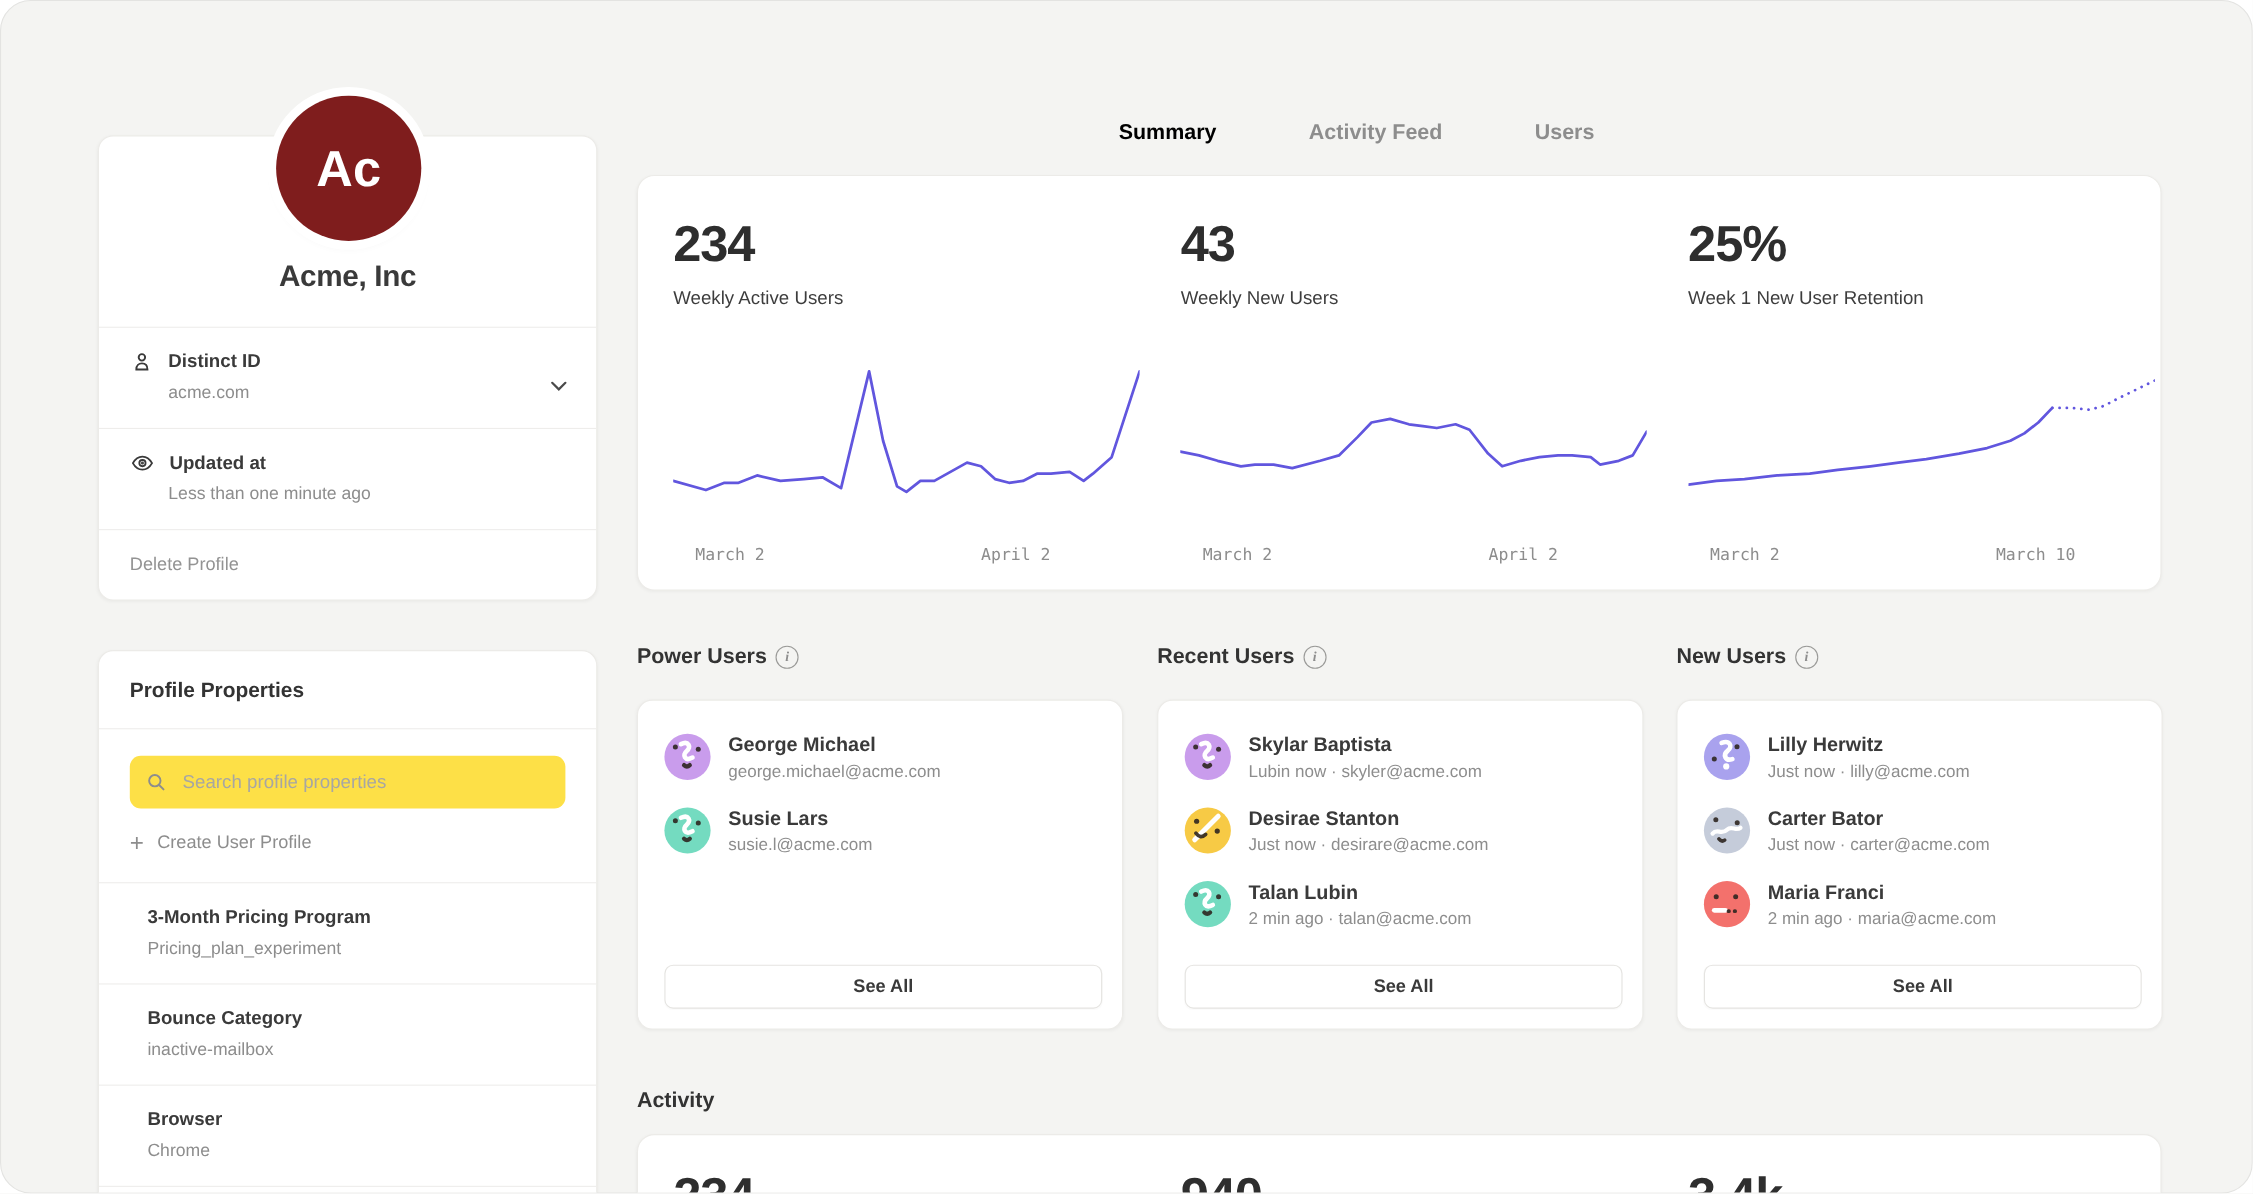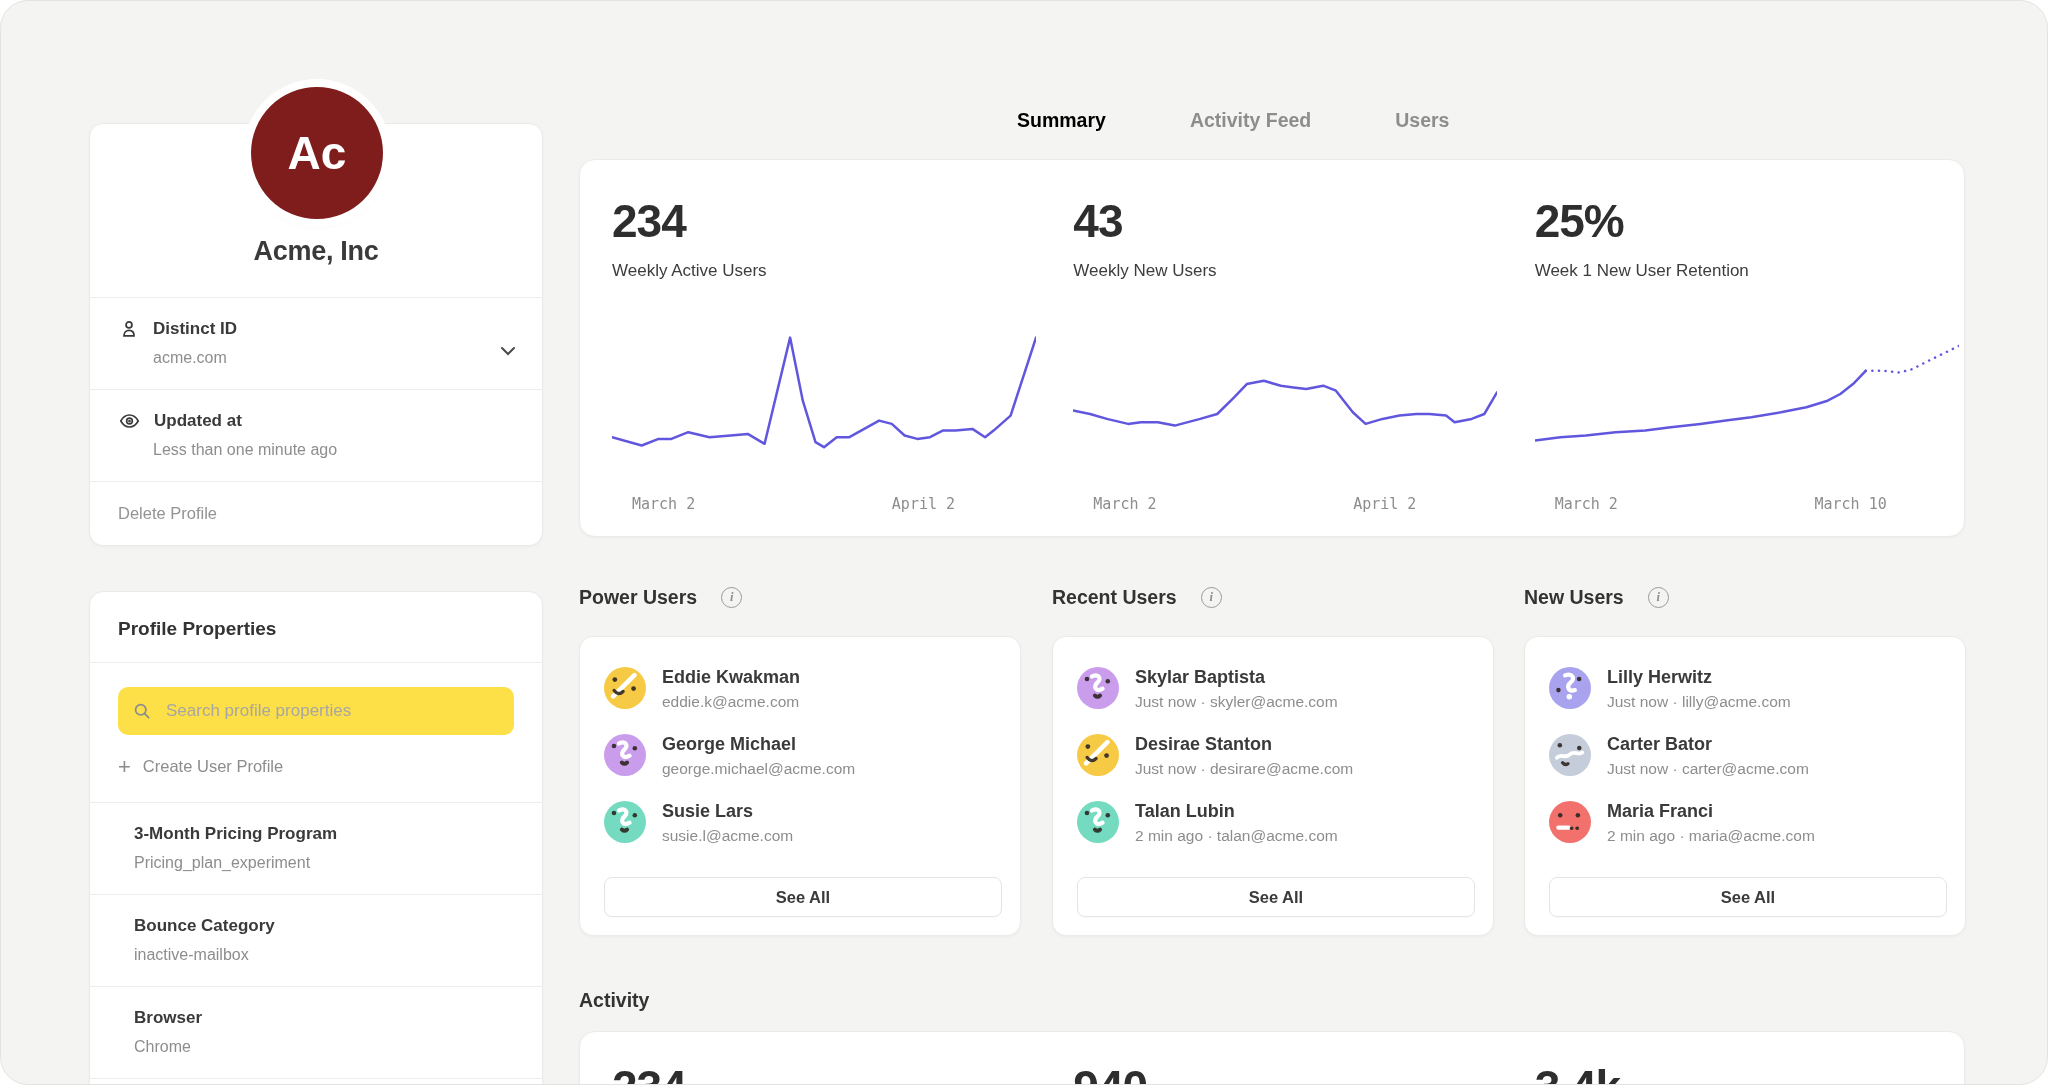--- a/index.html
+++ b/index.html
@@ -48,21 +48,21 @@
                display:grid; grid-template-columns:1fr 1fr 1fr; }
   .stat-col{ padding:34px 0 0 32px; }
   .stat-value{ font-size:46px; font-weight:bold; color:#2e2e2e; letter-spacing:-1px; }
   .stat-label{ margin-top:13px; font-size:17px; color:#3d3d3d; }
   .spark{ margin-top:40px; width:424px; height:166px; }
   .xlabels{ position:relative; width:424px; height:20px; margin-top:8px;
             font-family:"DejaVu Sans Mono","Liberation Mono",monospace; font-size:15px; color:#8d8d8d;}
   .xl-left{ position:absolute; left:20px; } .xl-right{ position:absolute; left:66%; }
 
   
-  .sec-head{ position:absolute; top:585px; display:flex; align-items:center; gap:24px;
+  .sec-head{ position:absolute; top:585px; display:flex; align-items:center; gap:8px;
              font-size:19.5px; font-weight:bold; color:#333; }
   .info-icon{ width:21px; height:21px; border:1.6px solid #9a9a98; border-radius:50%; color:#8d8d8d;
               font-size:12.5px; font-weight:bold; display:flex; align-items:center; justify-content:center;
               font-family:"Liberation Serif",serif; font-style:italic;}
   .users-card{ top:635px; width:442px; height:300px; padding:30px 18px 18px 24px; display:flex; flex-direction:column;}
   .u-row{ display:flex; gap:16px; margin-bottom:23px; align-items:flex-start; cursor:pointer;}
   .u-avatar{ width:42px; height:42px; border-radius:50%; flex:none; }
   .u-name{ font-size:18px; font-weight:bold; color:#3a3a3a; }
   .u-sub{ margin-top:5px; font-size:15.5px; color:#8d8d8d; }
   .see-all{ margin-top:auto; height:40px; background:#fff; border:1px solid #e5e4e1; border-radius:8px;
@@ -211,91 +211,79 @@
     <span>Recent Users</span>
     <span class="info-icon">i</span>
   </div>
   <div class="sec-head" style="left:1523px">
     <span>New Users</span>
     <span class="info-icon">i</span>
   </div>
 
   <div class="card users-card" style="left:578px">
     <div class="u-row">
+      <div class="u-avatar" style="background-color: rgb(201, 156, 236);"><svg width="42" height="42" viewBox="0 0 24 24">
+            <path d="M8.6 5.4 C12.6 3.4 14.1 7 11.6 9 C9.1 11 10.6 14.6 14.6 12.4" fill="none" stroke="#fff" stroke-width="2.4" stroke-linecap="round"></path>
+            <circle cx="5.7" cy="6.9" r="1.3" fill="rgba(45,38,32,.9)"></circle>
+            <circle cx="17.6" cy="8.1" r="1.3" fill="rgba(45,38,32,.9)"></circle>
+            <path d="M10.2 16.3 Q11.7 17.7 13.2 16.3" fill="none" stroke="rgba(45,38,32,.9)" stroke-width="2.2" stroke-linecap="round"></path>
+          </svg></div>
+      <div>
+          <div class="u-name">George Michael</div>
+           <div class="u-sub">george.michael@acme.com</div>
+        </div>
+    </div>
+    <div class="u-row">
+      <div class="u-avatar" style="background-color: rgb(116, 219, 192);"><svg width="42" height="42" viewBox="0 0 24 24">
+            <path d="M8.6 5.4 C12.6 3.4 14.1 7 11.6 9 C9.1 11 10.6 14.6 14.6 12.4" fill="none" stroke="#fff" stroke-width="2.4" stroke-linecap="round"></path>
+            <circle cx="5.7" cy="6.9" r="1.3" fill="rgba(45,38,32,.9)"></circle>
+            <circle cx="17.6" cy="8.1" r="1.3" fill="rgba(45,38,32,.9)"></circle>
+            <path d="M10.2 16.3 Q11.7 17.7 13.2 16.3" fill="none" stroke="rgba(45,38,32,.9)" stroke-width="2.2" stroke-linecap="round"></path>
+          </svg></div>
+      <div>
+          <div class="u-name">Susie Lars</div>
+           <div class="u-sub">susie.l@acme.com</div>
+        </div>
+    </div>
+    <div class="see-all">See All</div>
+  </div>
+
+  <div class="card users-card" style="left:1051px">
+    <div class="u-row">
+      <div class="u-avatar" style="background-color: rgb(201, 156, 236);"><svg width="42" height="42" viewBox="0 0 24 24">
+            <path d="M8.6 5.4 C12.6 3.4 14.1 7 11.6 9 C9.1 11 10.6 14.6 14.6 12.4" fill="none" stroke="#fff" stroke-width="2.4" stroke-linecap="round"></path>
+            <circle cx="5.7" cy="6.9" r="1.3" fill="rgba(45,38,32,.9)"></circle>
+            <circle cx="17.6" cy="8.1" r="1.3" fill="rgba(45,38,32,.9)"></circle>
+            <path d="M10.2 16.3 Q11.7 17.7 13.2 16.3" fill="none" stroke="rgba(45,38,32,.9)" stroke-width="2.2" stroke-linecap="round"></path>
+          </svg></div>
+      <div>
+          <div class="u-name">Skylar Baptista</div>
+           <div class="u-sub">Lubin now · skyler@acme.com</div>
+        </div>
+    </div>
+    <div class="u-row">
       <div class="u-avatar" style="background-color: rgb(247, 202, 69);"><svg width="42" height="42" viewBox="0 0 24 24">
             <path d="M5.2 16.8 L17.4 4.6" fill="none" stroke="#fff" stroke-width="2.6" stroke-linecap="round"></path>
             <circle cx="6.2" cy="7.2" r="1.35" fill="rgba(45,38,32,.9)"></circle>
             <circle cx="16.9" cy="12.3" r="1.35" fill="rgba(45,38,32,.9)"></circle>
             <path d="M5.8 13.4 Q8.2 16.6 10.9 14.0" fill="none" stroke="rgba(45,38,32,.9)" stroke-width="1.9" stroke-linecap="round"></path>
           </svg></div>
       <div>
-          <div class="u-name">Eddie Kwakman</div>
-           <div class="u-sub">eddie.k@acme.com</div>
-        </div>
-    </div>
-    <div class="u-row">
-      <div class="u-avatar" style="background-color: rgb(201, 156, 236);"><svg width="42" height="42" viewBox="0 0 24 24">
-            <path d="M8.6 5.4 C12.6 3.4 14.1 7 11.6 9 C9.1 11 10.6 14.6 14.6 12.4" fill="none" stroke="#fff" stroke-width="2.4" stroke-linecap="round"></path>
-            <circle cx="5.7" cy="6.9" r="1.3" fill="rgba(45,38,32,.9)"></circle>
-            <circle cx="17.6" cy="8.1" r="1.3" fill="rgba(45,38,32,.9)"></circle>
-            <path d="M10.2 16.3 Q11.7 17.7 13.2 16.3" fill="none" stroke="rgba(45,38,32,.9)" stroke-width="2.2" stroke-linecap="round"></path>
-          </svg></div>
-      <div>
-          <div class="u-name">George Michael</div>
-           <div class="u-sub">george.michael@acme.com</div>
+          <div class="u-name">Desirae Stanton</div>
+           <div class="u-sub">Just now · desirare@acme.com</div>
         </div>
     </div>
     <div class="u-row">
       <div class="u-avatar" style="background-color: rgb(116, 219, 192);"><svg width="42" height="42" viewBox="0 0 24 24">
             <path d="M8.6 5.4 C12.6 3.4 14.1 7 11.6 9 C9.1 11 10.6 14.6 14.6 12.4" fill="none" stroke="#fff" stroke-width="2.4" stroke-linecap="round"></path>
             <circle cx="5.7" cy="6.9" r="1.3" fill="rgba(45,38,32,.9)"></circle>
             <circle cx="17.6" cy="8.1" r="1.3" fill="rgba(45,38,32,.9)"></circle>
             <path d="M10.2 16.3 Q11.7 17.7 13.2 16.3" fill="none" stroke="rgba(45,38,32,.9)" stroke-width="2.2" stroke-linecap="round"></path>
           </svg></div>
       <div>
-          <div class="u-name">Susie Lars</div>
-           <div class="u-sub">susie.l@acme.com</div>
-        </div>
-    </div>
-    <div class="see-all">See All</div>
-  </div>
-
-  <div class="card users-card" style="left:1051px">
-    <div class="u-row">
-      <div class="u-avatar" style="background-color: rgb(201, 156, 236);"><svg width="42" height="42" viewBox="0 0 24 24">
-            <path d="M8.6 5.4 C12.6 3.4 14.1 7 11.6 9 C9.1 11 10.6 14.6 14.6 12.4" fill="none" stroke="#fff" stroke-width="2.4" stroke-linecap="round"></path>
-            <circle cx="5.7" cy="6.9" r="1.3" fill="rgba(45,38,32,.9)"></circle>
-            <circle cx="17.6" cy="8.1" r="1.3" fill="rgba(45,38,32,.9)"></circle>
-            <path d="M10.2 16.3 Q11.7 17.7 13.2 16.3" fill="none" stroke="rgba(45,38,32,.9)" stroke-width="2.2" stroke-linecap="round"></path>
-          </svg></div>
-      <div>
-          <div class="u-name">Skylar Baptista</div>
-           <div class="u-sub">Just now · skyler@acme.com</div>
-        </div>
-    </div>
-    <div class="u-row">
-      <div class="u-avatar" style="background-color: rgb(247, 202, 69);"><svg width="42" height="42" viewBox="0 0 24 24">
-            <path d="M5.2 16.8 L17.4 4.6" fill="none" stroke="#fff" stroke-width="2.6" stroke-linecap="round"></path>
-            <circle cx="6.2" cy="7.2" r="1.35" fill="rgba(45,38,32,.9)"></circle>
-            <circle cx="16.9" cy="12.3" r="1.35" fill="rgba(45,38,32,.9)"></circle>
-            <path d="M5.8 13.4 Q8.2 16.6 10.9 14.0" fill="none" stroke="rgba(45,38,32,.9)" stroke-width="1.9" stroke-linecap="round"></path>
-          </svg></div>
-      <div>
-          <div class="u-name">Desirae Stanton</div>
-           <div class="u-sub">Just now · desirare@acme.com</div>
-        </div>
-    </div>
-    <div class="u-row">
-      <div class="u-avatar" style="background-color: rgb(116, 219, 192);"><svg width="42" height="42" viewBox="0 0 24 24">
-            <path d="M8.6 5.4 C12.6 3.4 14.1 7 11.6 9 C9.1 11 10.6 14.6 14.6 12.4" fill="none" stroke="#fff" stroke-width="2.4" stroke-linecap="round"></path>
-            <circle cx="5.7" cy="6.9" r="1.3" fill="rgba(45,38,32,.9)"></circle>
-            <circle cx="17.6" cy="8.1" r="1.3" fill="rgba(45,38,32,.9)"></circle>
-            <path d="M10.2 16.3 Q11.7 17.7 13.2 16.3" fill="none" stroke="rgba(45,38,32,.9)" stroke-width="2.2" stroke-linecap="round"></path>
-          </svg></div>
-      <div>
           <div class="u-name">Talan Lubin</div>
            <div class="u-sub">2 min ago · talan@acme.com</div>
         </div>
     </div>
     <div class="see-all">See All</div>
   </div>
 
   <div class="card users-card" style="left:1523px">
     <div class="u-row">
       <div class="u-avatar" style="background-color: rgb(169, 162, 238);"><svg width="42" height="42" viewBox="0 0 24 24">

